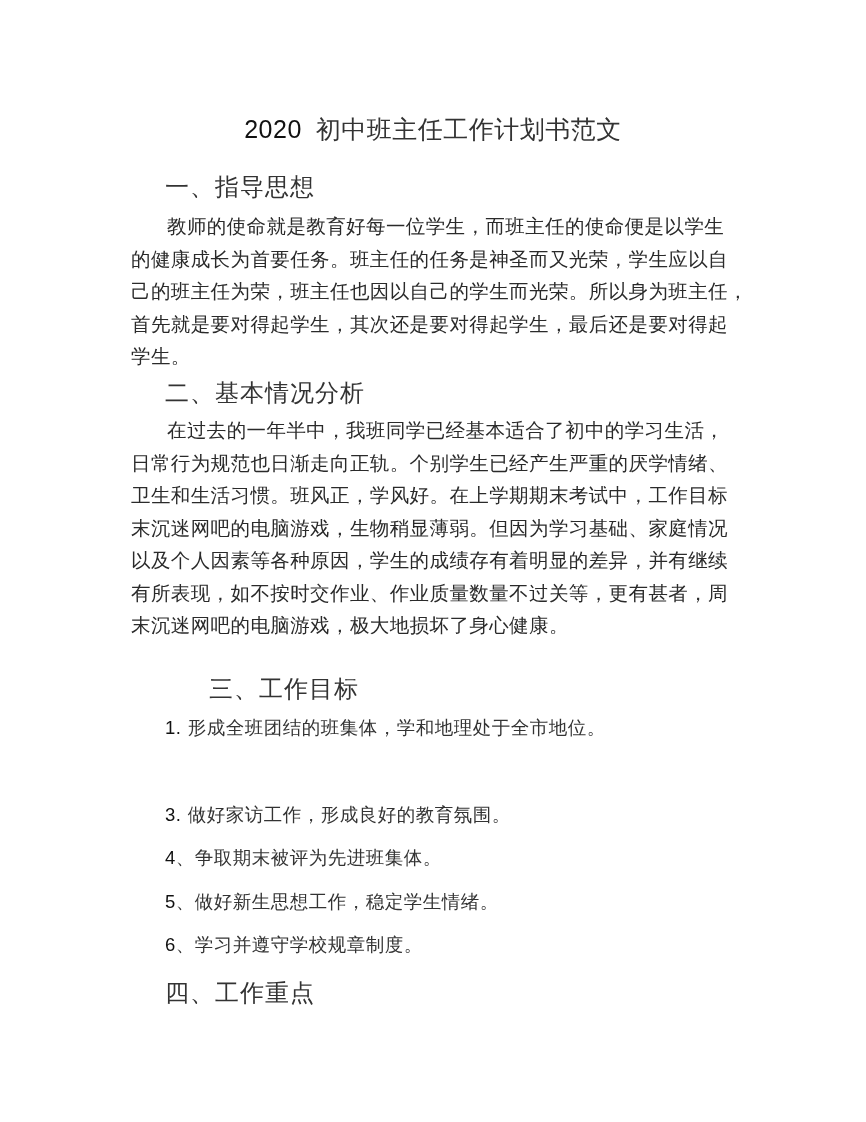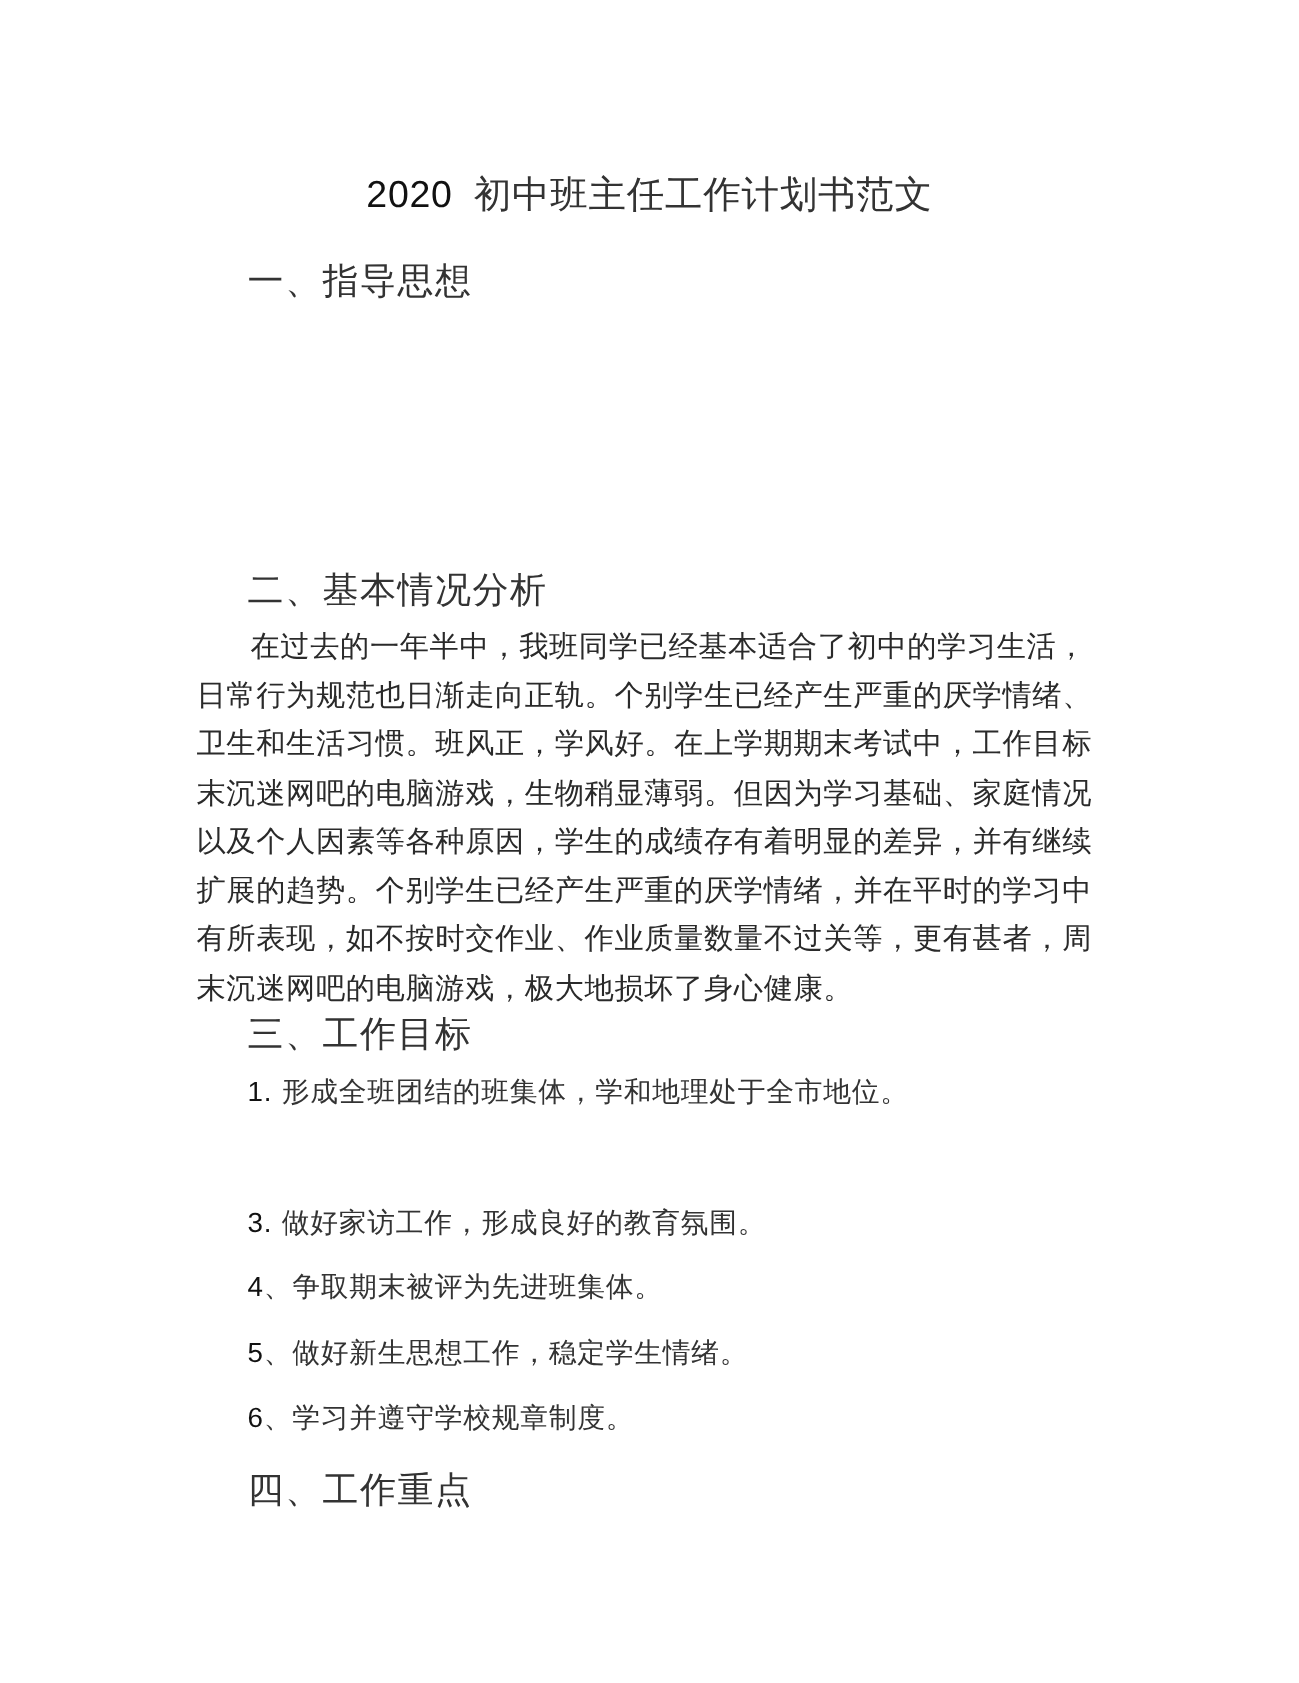--- a/index.html
+++ b/index.html
@@ -20,34 +20,40 @@
 </head>
 <body>
 
 <div class="page">
 
   <div class="title">
     <span class="year">2020</span><span>初中班主任工作计划书范文</span>
   </div>
 
   <div class="heading" style="top:171px;">一、指导思想</div>
+  <div class="para" style="top:211px;">
+    <span class="line indent">教师的使命就是教育好每一位学生，而班主任的使命便是以学生</span>
+    <span class="line">的健康成长为首要任务。班主任的任务是神圣而又光荣，学生应以自</span>
+    <span class="line">己的班主任为荣，班主任也因以自己的学生而光荣。所以身为班主任，</span>
+    <span class="line">首先就是要对得起学生，其次还是要对得起学生，最后还是要对得起</span>
+    <span class="line">学生。</span>
+  </div>
 
   <div class="heading" style="top:377px;">二、基本情况分析</div>
   <div class="para" style="top:415px;">
     <span class="line indent">在过去的一年半中，我班同学已经基本适合了初中的学习生活，</span>
     <span class="line">日常行为规范也日渐走向正轨。个别学生已经产生严重的厌学情绪、</span>
     <span class="line">卫生和生活习惯。班风正，学风好。在上学期期末考试中，工作目标</span>
     <span class="line">末沉迷网吧的电脑游戏，生物稍显薄弱。但因为学习基础、家庭情况</span>
     <span class="line">以及个人因素等各种原因，学生的成绩存有着明显的差异，并有继续</span>
-    <span class="line">扩展的趋势。个别学生已经产生严重的厌学情绪，并在平时的学习中</span>
     <span class="line">有所表现，如不按时交作业、作业质量数量不过关等，更有甚者，周</span>
     <span class="line">末沉迷网吧的电脑游戏，极大地损坏了身心健康。</span>
   </div>
 
-  <div class="heading" style="top:673px;">三、工作目标</div>
+  <div class="heading" style="top:673px;margin-left:44px;">三、工作目标</div>
 
   <div class="item" style="top:715px;">
     <span class="num">1.</span><span> 形成全班团结的班集体，学和地理处于全市地位。</span>
   </div>
   <div class="item" style="top:802px;">
     <span class="num">3.</span><span> 做好家访工作，形成良好的教育氛围。</span>
   </div>
   <div class="item" style="top:845px;">
     <span class="num">4</span><span>、争取期末被评为先进班集体。</span>
   </div>

